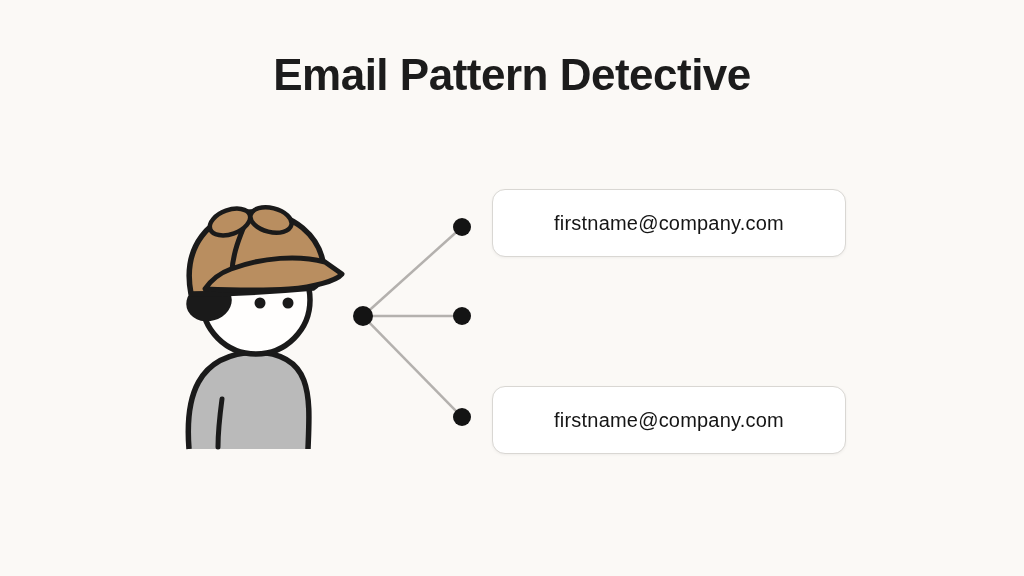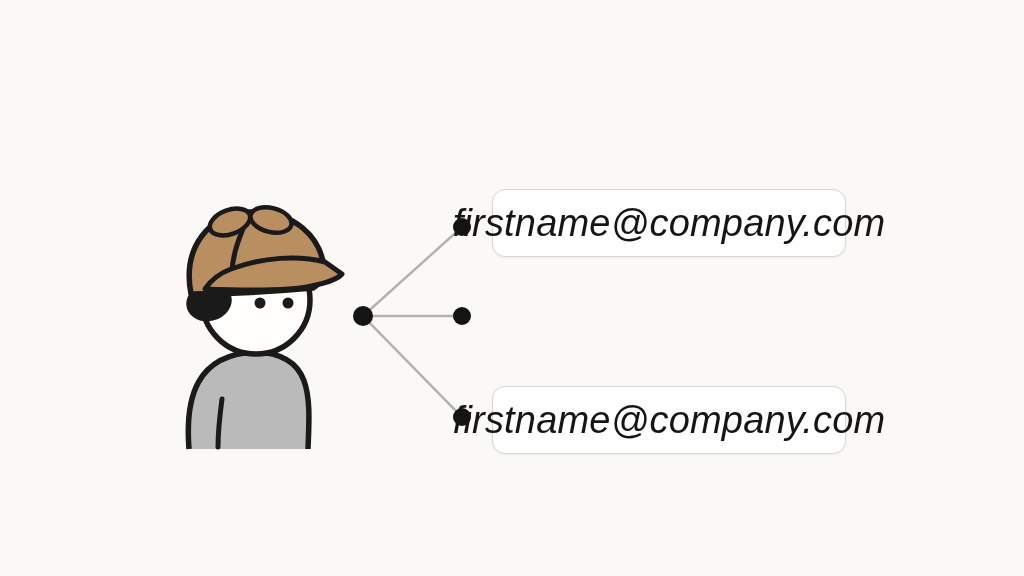--- a/index.html
+++ b/index.html
@@ -62,35 +62,35 @@
     height: 68px;
     background: var(--card-background);
     border: 1.5px solid var(--card-border);
     border-radius: 13px;
     box-shadow: 0 1px 3px rgba(0,0,0,0.05);
     display: flex;
     align-items: center;
     justify-content: center;
   }
   .email-card .email-label {
-    font-size: 38px;
+    font-size: 20px;
     color: var(--email-text);
     letter-spacing: 0.2px;
     white-space: nowrap;
-    font-style: italic;
   }
   .card-1 { top: 189px; }
   .card-2 { top: 283px; }
   .card-3 { top: 386px; }
 </style>
 </head>
 <body>
 
 <div class="stage">
 
+  <h1 class="page-title">Email Pattern Detective</h1>
 
   <svg class="diagram-layer" viewBox="0 0 1024 576">
 
     <g>
       <path class="connector" d="M363,316 L462,227"></path>
       <path class="connector" d="M363,316 L462,316"></path>
       <path class="connector" d="M363,316 L462,417"></path>
     </g>
 
     <g>

